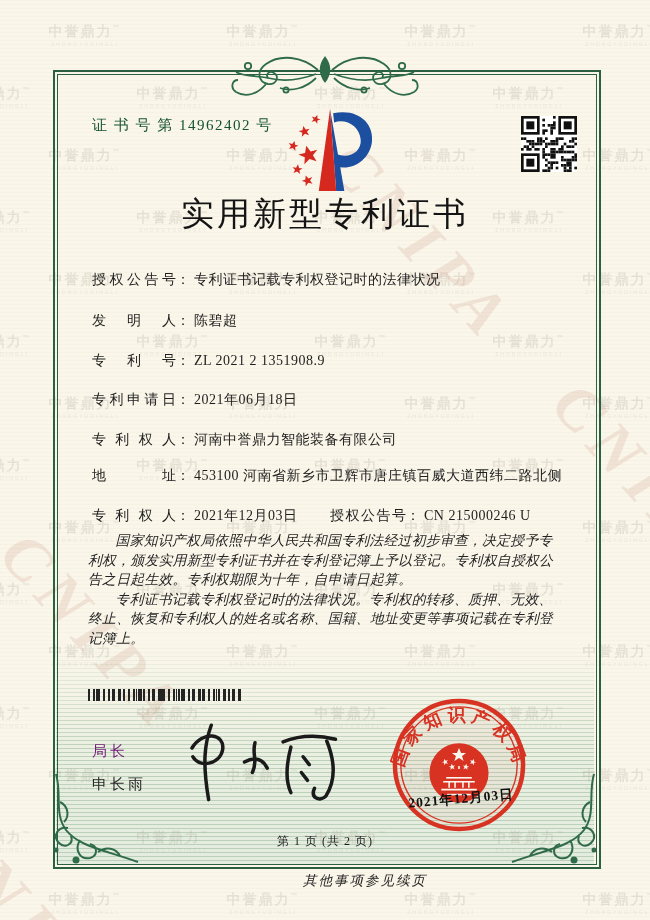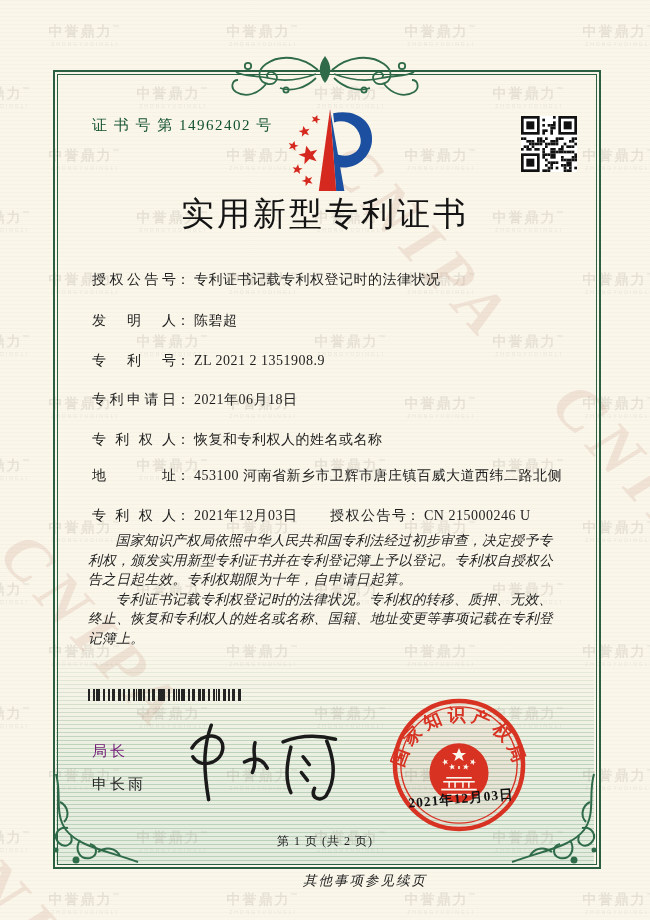--- a/index.html
+++ b/index.html
@@ -401,21 +401,21 @@
         <span class="fvalue">ZL 2021 2 1351908.9</span>
       </div>
       <div class="frow" style="top:390px;">
         <span class="flabel">专利申请日</span>
           <span class="fcolon">：</span>
         <span class="fvalue">2021年06月18日</span>
       </div>
       <div class="frow" style="top:430px;">
         <span class="flabel">专利权人</span>
           <span class="fcolon">：</span>
-        <span class="fvalue">恢复和专利权人的姓名或名称</span>
+        <span class="fvalue">河南中誉鼎力智能装备有限公司</span>
       </div>
       <div class="frow" style="top:466px;">
         <span class="flabel">地址</span>
           <span class="fcolon">：</span>
         <span class="fvalue addr">453100 河南省新乡市卫辉市唐庄镇百威大道西纬二路北侧</span>
       </div>
       <div class="frow" style="top:506px; width:480px;">
         <span class="flabel">专利权人</span>
           <span class="fcolon">：</span>
         <span class="fvalue">2021年12月03日</span>

